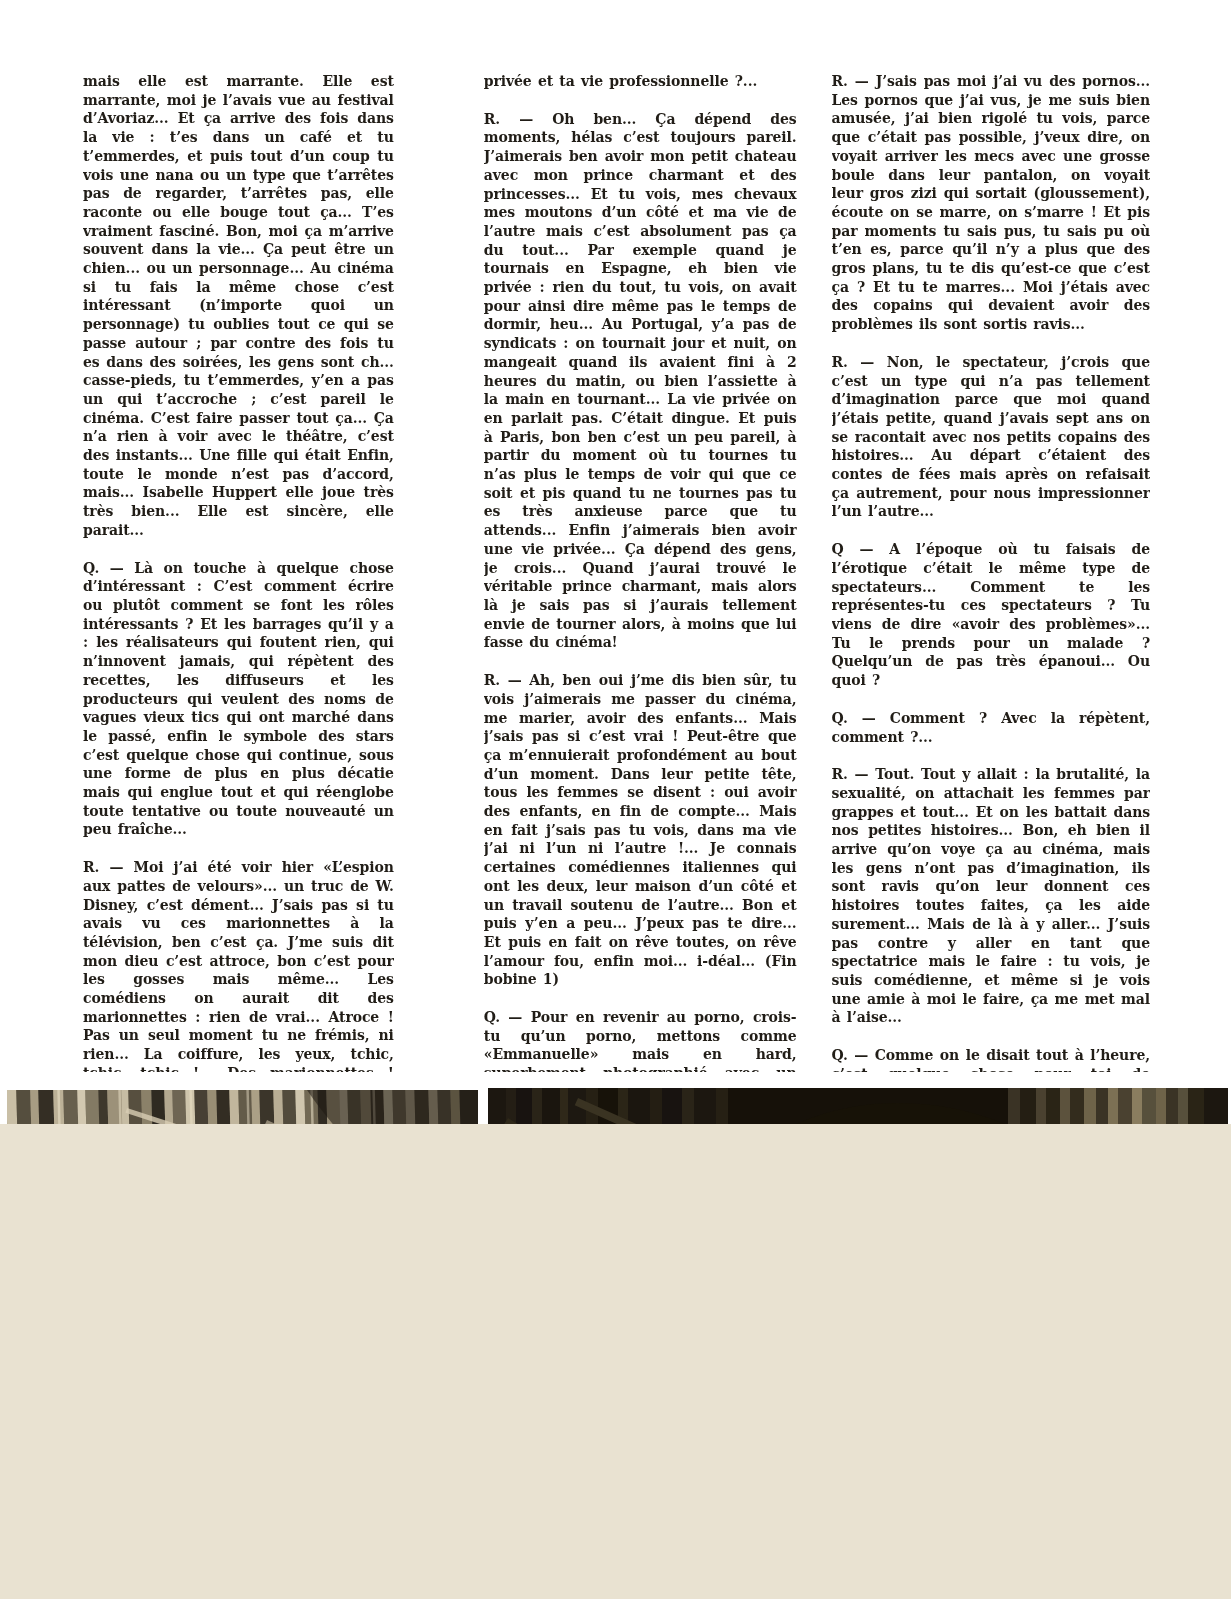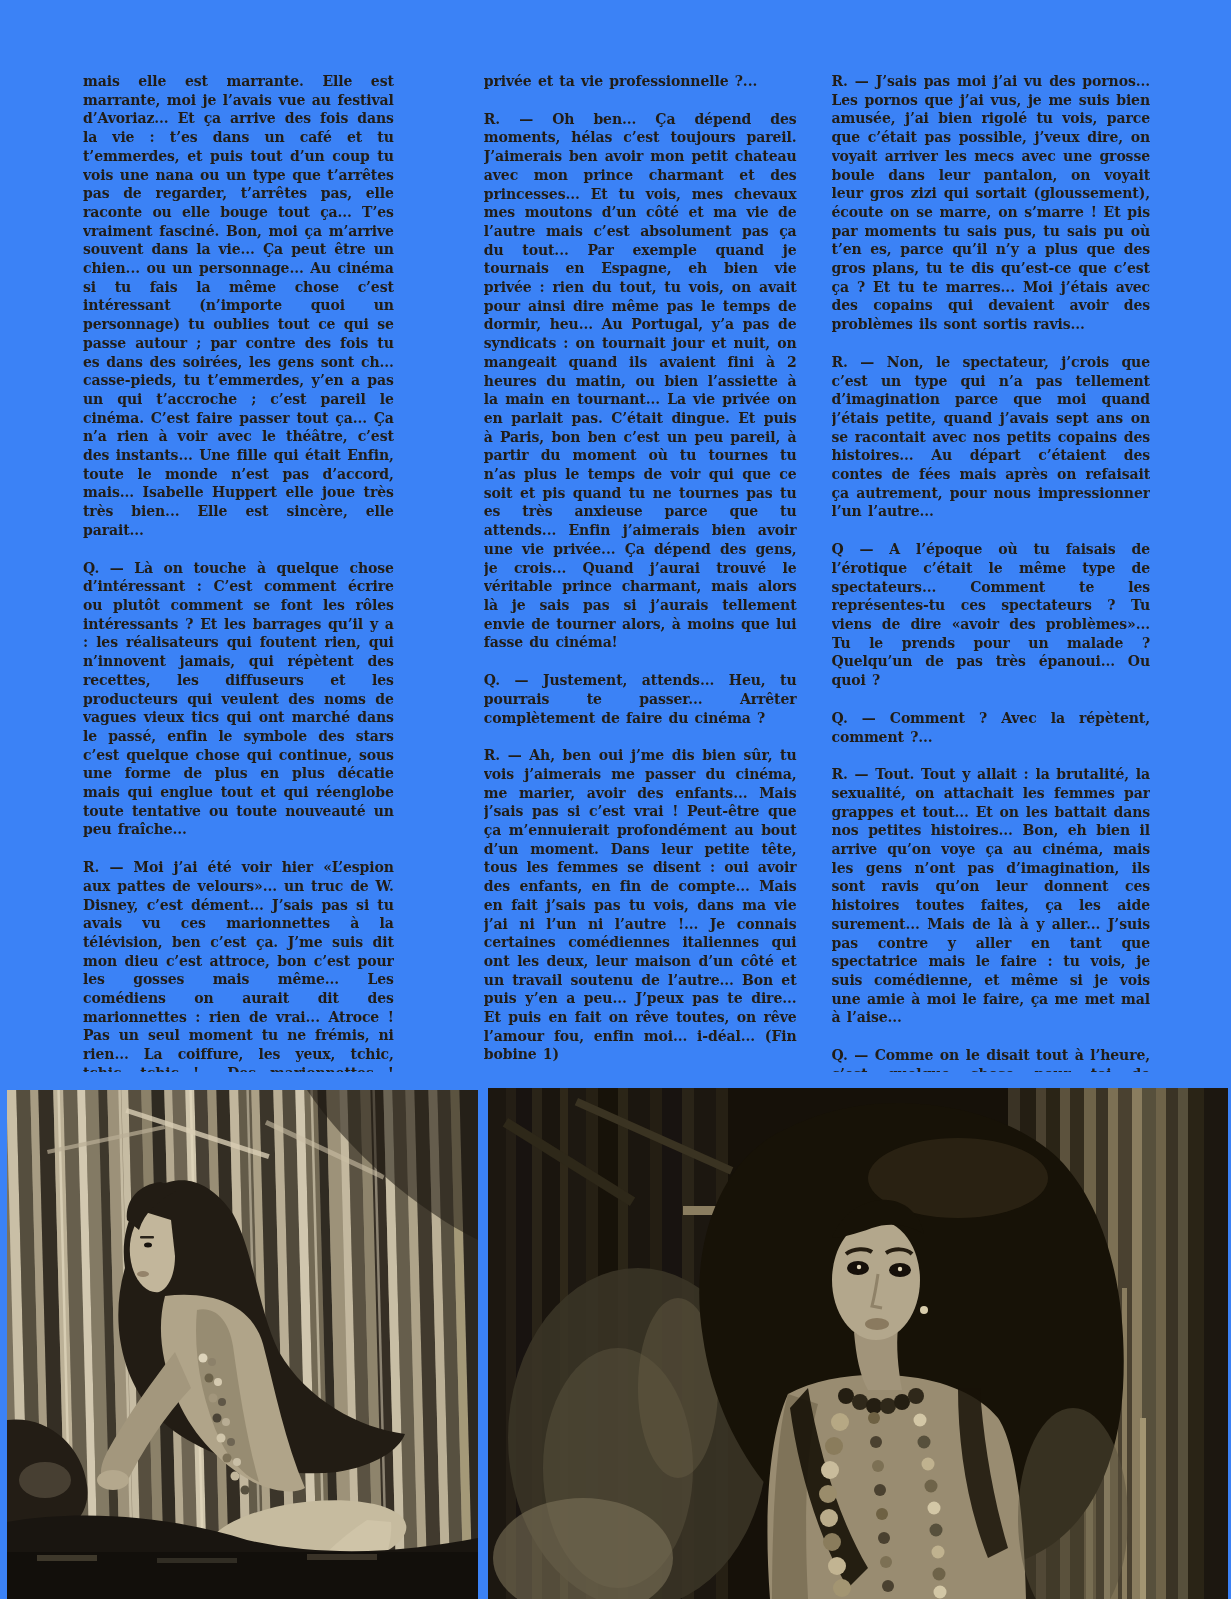--- a/index.html
+++ b/index.html
@@ -2,22 +2,22 @@
 <html lang="fr"><head>
 <meta charset="utf-8">
 <style>
   html,body{margin:0;padding:0;}
   body{
     width:1231px;height:1599px;
     font-family:"DejaVu Serif", serif;
     background:#e9e2d1;
   }
   .page{
-    position:relative;width:1231px;height:1599px;
-    background:#3b82f6;overflow:hidden;
+    position:relative;width:1231px;height:1124px;
+    background:#ffffff;overflow:hidden;
   }
   .columns{
     position:absolute;top:72px;left:83px;width:1067px;height:1000px;
     display:flex;overflow:hidden;
   }
   .col{
     color:#211d17;
     font-size:14px;line-height:18.7px;font-weight:700;
     text-align:justify;letter-spacing:-0.1px;word-spacing:1.5px;
     overflow:hidden;
@@ -39,21 +39,20 @@
   <main class="columns">
     <section class="col col-1">
       <p>mais elle est marrante. Elle est marrante, moi je l’avais vue au festival d’Avoriaz... Et ça arrive des fois dans la vie : t’es dans un café et tu t’emmerdes, et puis tout d’un coup tu vois une nana ou un type que t’arrêtes pas de regarder, t’arrêtes pas, elle raconte ou elle bouge tout ça... T’es vraiment fasciné. Bon, moi ça m’arrive souvent dans la vie... Ça peut être un chien... ou un personnage... Au cinéma si tu fais la même chose c’est intéressant (n’importe quoi un personnage) tu oublies tout ce qui se passe autour ; par contre des fois tu es dans des soirées, les gens sont ch... casse-pieds, tu t’emmerdes, y’en a pas un qui t’accroche ; c’est pareil le cinéma. C’est faire passer tout ça... Ça n’a rien à voir avec le théâtre, c’est des instants... Une fille qui était Enfin, toute le monde n’est pas d’accord, mais... Isabelle Huppert elle joue très très bien... Elle est sincère, elle parait...</p>
       <p>Q. — Là on touche à quelque chose d’intéressant : C’est comment écrire ou plutôt comment se font les rôles intéressants ? Et les barrages qu’il y a : les réalisateurs qui foutent rien, qui n’innovent jamais, qui répètent des recettes, les diffuseurs et les producteurs qui veulent des noms de vagues vieux tics qui ont marché dans le passé, enfin le symbole des stars c’est quelque chose qui continue, sous une forme de plus en plus décatie mais qui englue tout et qui réenglobe toute tentative ou toute nouveauté un peu fraîche...</p>
       <p>R. — Moi j’ai été voir hier «L’espion aux pattes de velours»... un truc de W. Disney, c’est dément... J’sais pas si tu avais vu ces marionnettes à la télévision, ben c’est ça. J’me suis dit mon dieu c’est attroce, bon c’est pour les gosses mais même... Les comédiens on aurait dit des marionnettes : rien de vrai... Atroce ! Pas un seul moment tu ne frémis, ni rien... La coiffure, les yeux, tchic, tchic, tchic !... Des marionnettes ! C’est vraiment le cinéma hollywoodien... qui est complètement dépassé.</p>
 
     </section>
     <section class="col col-2">
       <p>privée et ta vie professionnelle ?...</p>
       <p>R. — Oh ben... Ça dépend des moments, hélas c’est toujours pareil. J’aimerais ben avoir mon petit chateau avec mon prince charmant et des princesses... Et tu vois, mes chevaux mes moutons d’un côté et ma vie de l’autre mais c’est absolument pas ça du tout... Par exemple quand je tournais en Espagne, eh bien vie privée : rien du tout, tu vois, on avait pour ainsi dire même pas le temps de dormir, heu... Au Portugal, y’a pas de syndicats : on tournait jour et nuit, on mangeait quand ils avaient fini à 2 heures du matin, ou bien l’assiette à la main en tournant... La vie privée on en parlait pas. C’était dingue. Et puis à Paris, bon ben c’est un peu pareil, à partir du moment où tu tournes tu n’as plus le temps de voir qui que ce soit et pis quand tu ne tournes pas tu es très anxieuse parce que tu attends... Enfin j’aimerais bien avoir une vie privée... Ça dépend des gens, je crois... Quand j’aurai trouvé le véritable prince charmant, mais alors là je sais pas si j’aurais tellement envie de tourner alors, à moins que lui fasse du cinéma!</p>
-      <p>Q. — Justement, attends... Heu, tu pourrais te passer... Arrêter complètement de faire du cinéma ?</p>
       <p>R. — Ah, ben oui j’me dis bien sûr, tu vois j’aimerais me passer du cinéma, me marier, avoir des enfants... Mais j’sais pas si c’est vrai ! Peut-être que ça m’ennuierait profondément au bout d’un moment. Dans leur petite tête, tous les femmes se disent : oui avoir des enfants, en fin de compte... Mais en fait j’sais pas tu vois, dans ma vie j’ai ni l’un ni l’autre !... Je connais certaines comédiennes italiennes qui ont les deux, leur maison d’un côté et un travail soutenu de l’autre... Bon et puis y’en a peu... J’peux pas te dire... Et puis en fait on rêve toutes, on rêve l’amour fou, enfin moi... i-déal... (Fin bobine 1)</p>
       <p>Q. — Pour en revenir au porno, crois-tu qu’un porno, mettons comme «Emmanuelle» mais en hard, superbement photographié avec un très bon scénario puisse se servir de l’acquit du porno ou bien est-il voué à rester dans son ghetto...</p>
     </section>
     <section class="col col-3">
       <p>R. — J’sais pas moi j’ai vu des pornos... Les pornos que j’ai vus, je me suis bien amusée, j’ai bien rigolé tu vois, parce que c’était pas possible, j’veux dire, on voyait arriver les mecs avec une grosse boule dans leur pantalon, on voyait leur gros zizi qui sortait (gloussement), écoute on se marre, on s’marre ! Et pis par moments tu sais pus, tu sais pu où t’en es, parce qu’il n’y a plus que des gros plans, tu te dis qu’est-ce que c’est ça ? Et tu te marres... Moi j’étais avec des copains qui devaient avoir des problèmes ils sont sortis ravis...</p>
       <p>R. — Non, le spectateur, j’crois que c’est un type qui n’a pas tellement d’imagination parce que moi quand j’étais petite, quand j’avais sept ans on se racontait avec nos petits copains des histoires... Au départ c’étaient des contes de fées mais après on refaisait ça autrement, pour nous impressionner l’un l’autre...</p>
       <p>Q — A l’époque où tu faisais de l’érotique c’était le même type de spectateurs... Comment te les représentes-tu ces spectateurs ? Tu viens de dire «avoir des problèmes»... Tu le prends pour un malade ? Quelqu’un de pas très épanoui... Ou quoi ?</p>
       <p>Q. — Comment ? Avec la répètent, comment ?...</p>
       <p>R. — Tout. Tout y allait : la brutalité, la sexualité, on attachait les femmes par grappes et tout... Et on les battait dans nos petites histoires... Bon, eh bien il arrive qu’on voye ça au cinéma, mais les gens n’ont pas d’imagination, ils sont ravis qu’on leur donnent ces histoires toutes faites, ça les aide surement... Mais de là à y aller... J’suis pas contre y aller en tant que spectatrice mais le faire : tu vois, je suis comédienne, et même si je vois une amie à moi le faire, ça me met mal à l’aise...</p>
       <p>Q. — Comme on le disait tout à l’heure, c’est quelque chose pour toi de complètement privé ? C’est quelque chose qui est minable mais...</p>

